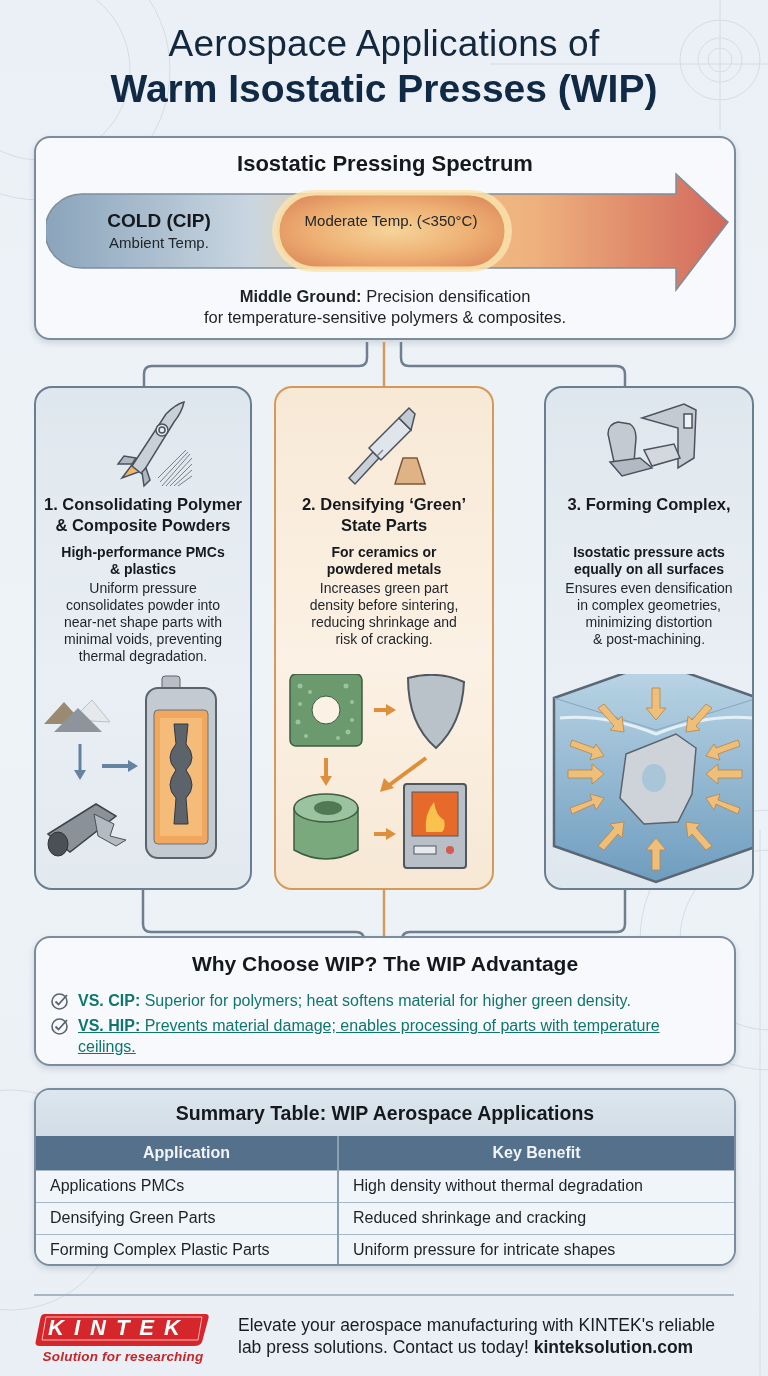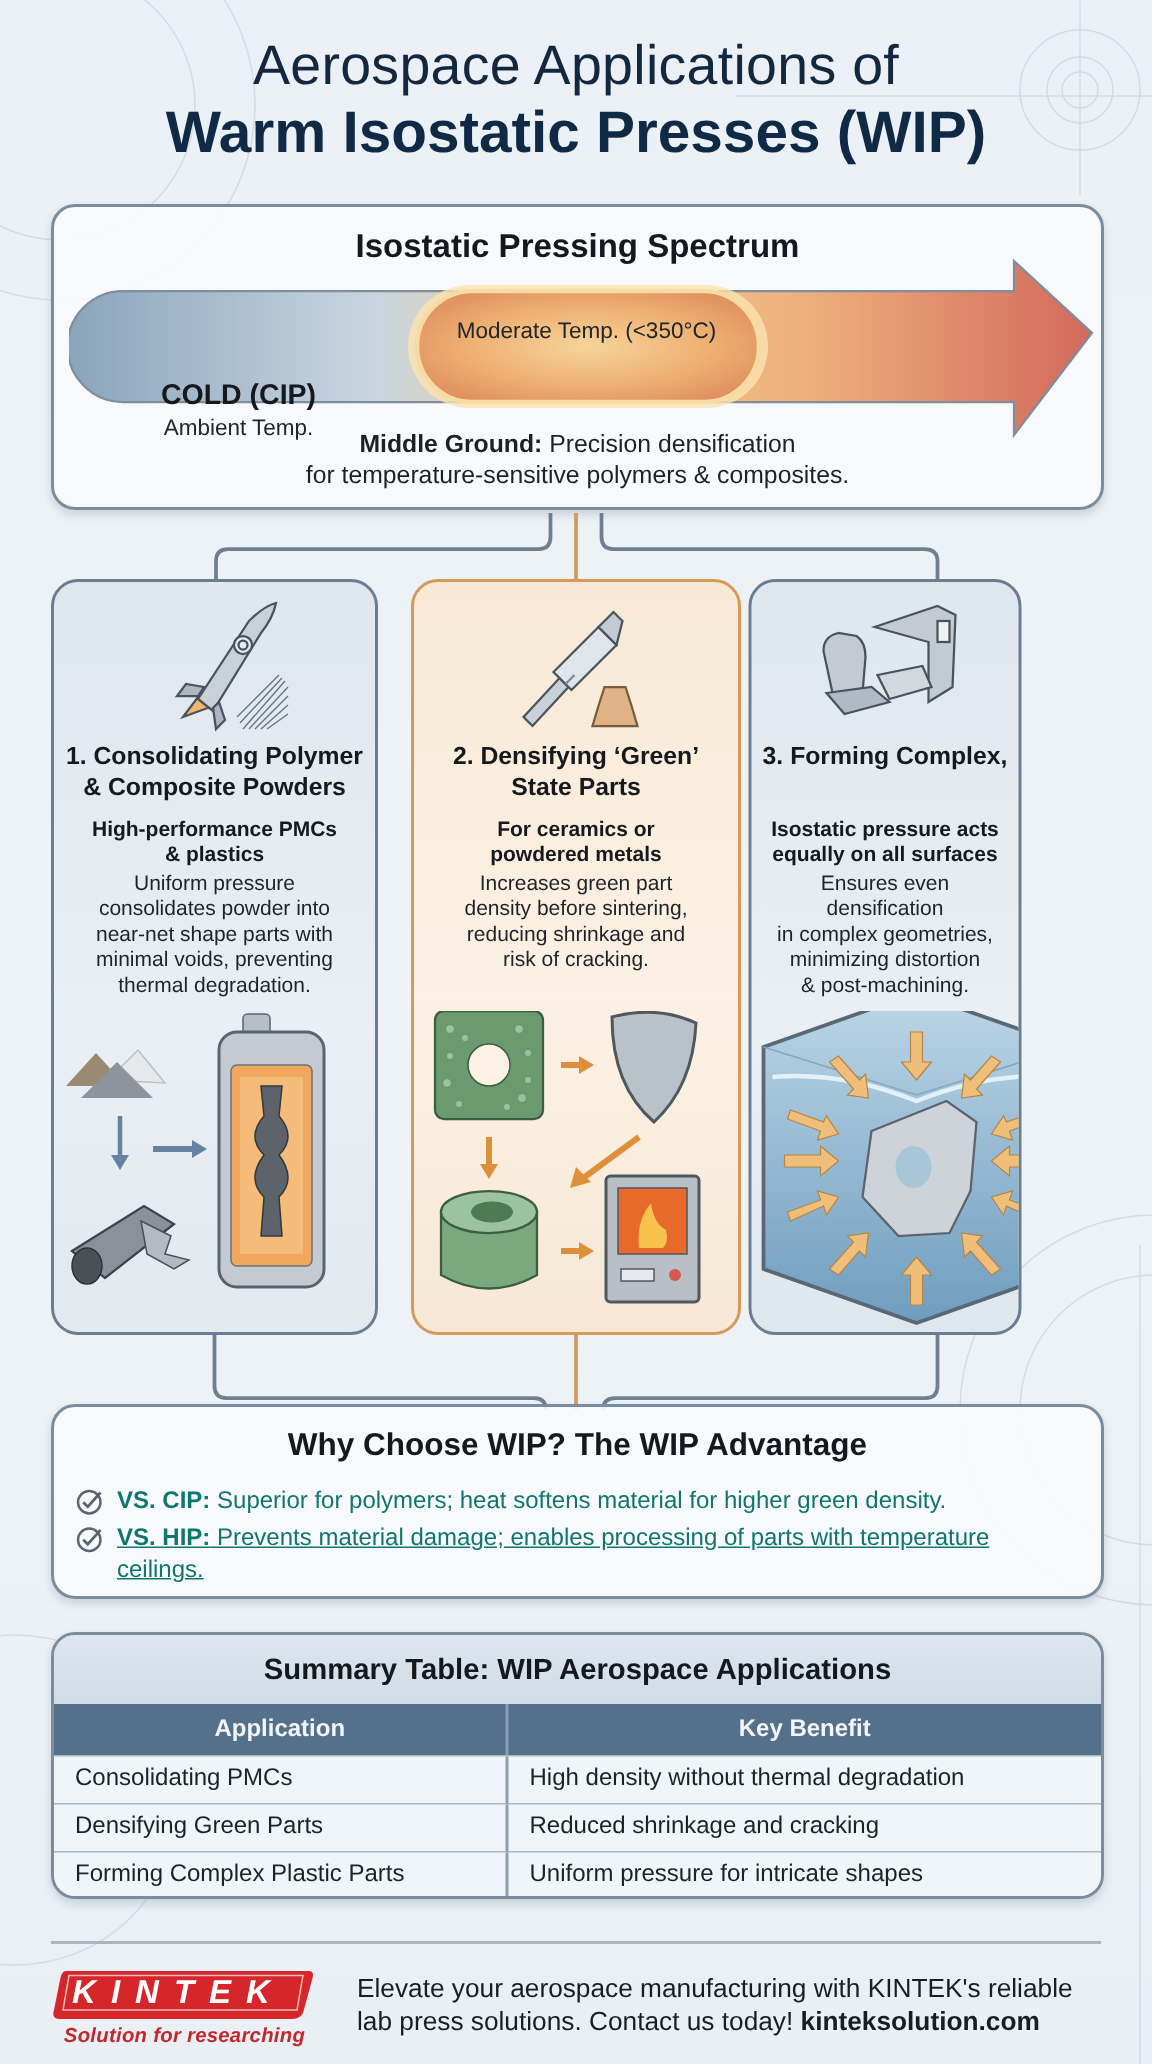--- a/index.html
+++ b/index.html
@@ -22,34 +22,34 @@
     position: absolute; background: rgba(248,250,252,0.92);
     border: 2px solid #7a8c9e; border-radius: 16px;
     box-shadow: 0 3px 6px rgba(60,80,100,0.18);
   }
   .spectrum { left: 34px; top: 136px; width: 702px; height: 204px; }
   .spectrum .ptitle { position: absolute; top: 13px; width: 100%; text-align: center; font-size: 22px; font-weight: 700; color: #15181c; }
   .arrow-svg { position: absolute; left: 10px; top: 34px; }
   .seg { position: absolute; text-align: center; }
   .seg .h { font-size: 19px; font-weight: 700; color: #15181c; }
   .seg .s { font-size: 15px; color: #22262b; margin-top: 2px; }
-  .seg-cold { left: 28px; top: 72px; width: 190px; margin-top: 43px; }
+  .seg-cold { left: 28px; top: 72px; width: 190px; }
   .seg-warm { left: 238px; top: 72px; width: 234px; }
   .seg-hot { left: 470px; top: 72px; width: 170px; }
   .middle { position: absolute; top: 148px; width: 100%; text-align: center; font-size: 16.5px; color: #1d2127; line-height: 21px; }
   .middle b { font-weight: 700; }
 
   
   .conn { position: absolute; left: 0; top: 0; pointer-events: none; }
 
   
   .card { position: absolute; border-radius: 18px; border: 2px solid #6b7d90; top: 386px; height: 504px; overflow: hidden; }
   .card-1 { left: 34px; width: 218px; background: linear-gradient(180deg,#dfe7ee 0%, #e9eff4 60%, #e2e9ef 100%); }
   .card-2 { left: 274px; width: 220px; background: linear-gradient(180deg,#f8e9d6 0%, #fbf1e4 55%, #f7e8d5 100%); border-color: #d59a59; }
-  .card-3 { left: 499px; width: 182px; background: linear-gradient(180deg,#dfe7ee 0%, #e9eff4 60%, #dfe7ee 100%); }
+  .card-3 { left: 544px; width: 210px; background: linear-gradient(180deg,#dfe7ee 0%, #e9eff4 60%, #dfe7ee 100%); }
   .card .icon { position: absolute; top: 10px; left: 50%; transform: translateX(-50%); }
   .card .ctitle { position: absolute; top: 106px; width: 100%; text-align: center; font-size: 16.5px; font-weight: 700; line-height: 21px; color: #16191d; }
   .card .csub { position: absolute; top: 156px; width: 100%; text-align: center; font-size: 14px; font-weight: 700; line-height: 17px; color: #16191d; }
   .card .cdesc { position: absolute; top: 192px; width: 100%; padding: 0 8px; text-align: center; font-size: 14px; line-height: 17px; color: #1f2328; }
   .card .illus { position: absolute; left: 0; top: 286px; }
 
   
   .adv { left: 34px; top: 936px; width: 702px; height: 130px; }
   .adv .ptitle { position: absolute; top: 14px; width: 100%; text-align: center; font-size: 21px; font-weight: 700; color: #15181c; }
   .adv-item { position: absolute; left: 14px; font-size: 16px; line-height: 21px; color: #0f766e; display: flex; }
@@ -344,21 +344,21 @@
         <col>
       </colgroup>
     <thead>
       <tr>
         <th>Application</th>
         <th>Key Benefit</th>
       </tr>
     </thead>
     <tbody>
       <tr>
-        <td>Consolidating PMCs</td>
+        <td>Applications PMCs</td>
         <td>High density without thermal degradation</td>
       </tr>
       <tr>
         <td>Densifying Green Parts</td>
         <td>Reduced shrinkage and cracking</td>
       </tr>
       <tr>
         <td>Forming Complex Plastic Parts</td>
         <td>Uniform pressure for intricate shapes</td>
       </tr>

